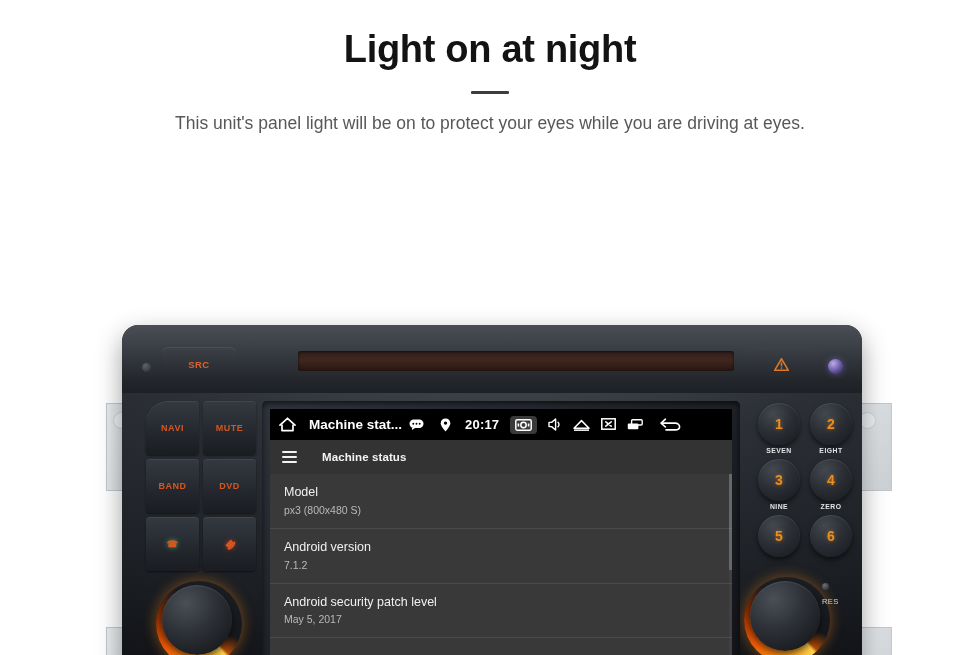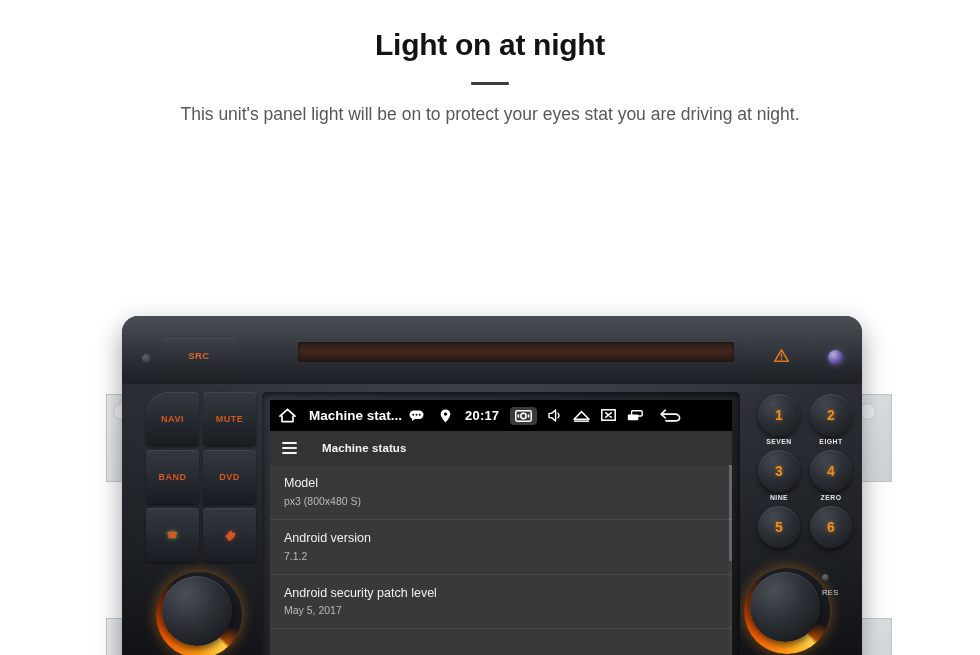--- a/index.html
+++ b/index.html
@@ -10,21 +10,21 @@
     overflow: hidden;
   }
 
   
   .promo-header {
     width: 980px;
     padding-top: 28px;
     text-align: center;
   }
   .promo-title {
-    font-size: 30px;
+    font-size: 38px;
     font-weight: bold;
     color: #131313;
     letter-spacing: -0.3px;
     line-height: 1.12;
   }
   .promo-rule {
     width: 38px; height: 3px;
     background: #3d3d3d;
     margin: 20px auto 18px auto;
     border-radius: 1px;
@@ -273,21 +273,21 @@
     position: absolute; right: 0; top: 0;
     width: 3px; height: 96px; background: rgba(190,195,205,0.30);
   }
 </style>
 </head>
 <body>
 
 <div class="promo-header">
   <div class="promo-title">Light on at night</div>
   <div class="promo-rule"></div>
-  <div class="promo-sub">This unit's panel light will be on to protect your eyes stat you are driving at night.</div>
+  <div class="promo-sub">This unit's panel light will be on to protect your eyes while you are driving at eyes.</div>
 </div>
 
 <div class="photo-stage">
 
   <div class="bracket bracket-l1">
       <div class="hole"></div>
     </div>
   <div class="bracket bracket-l2"></div>
   <div class="bracket bracket-r1">
       <div class="hole"></div>

